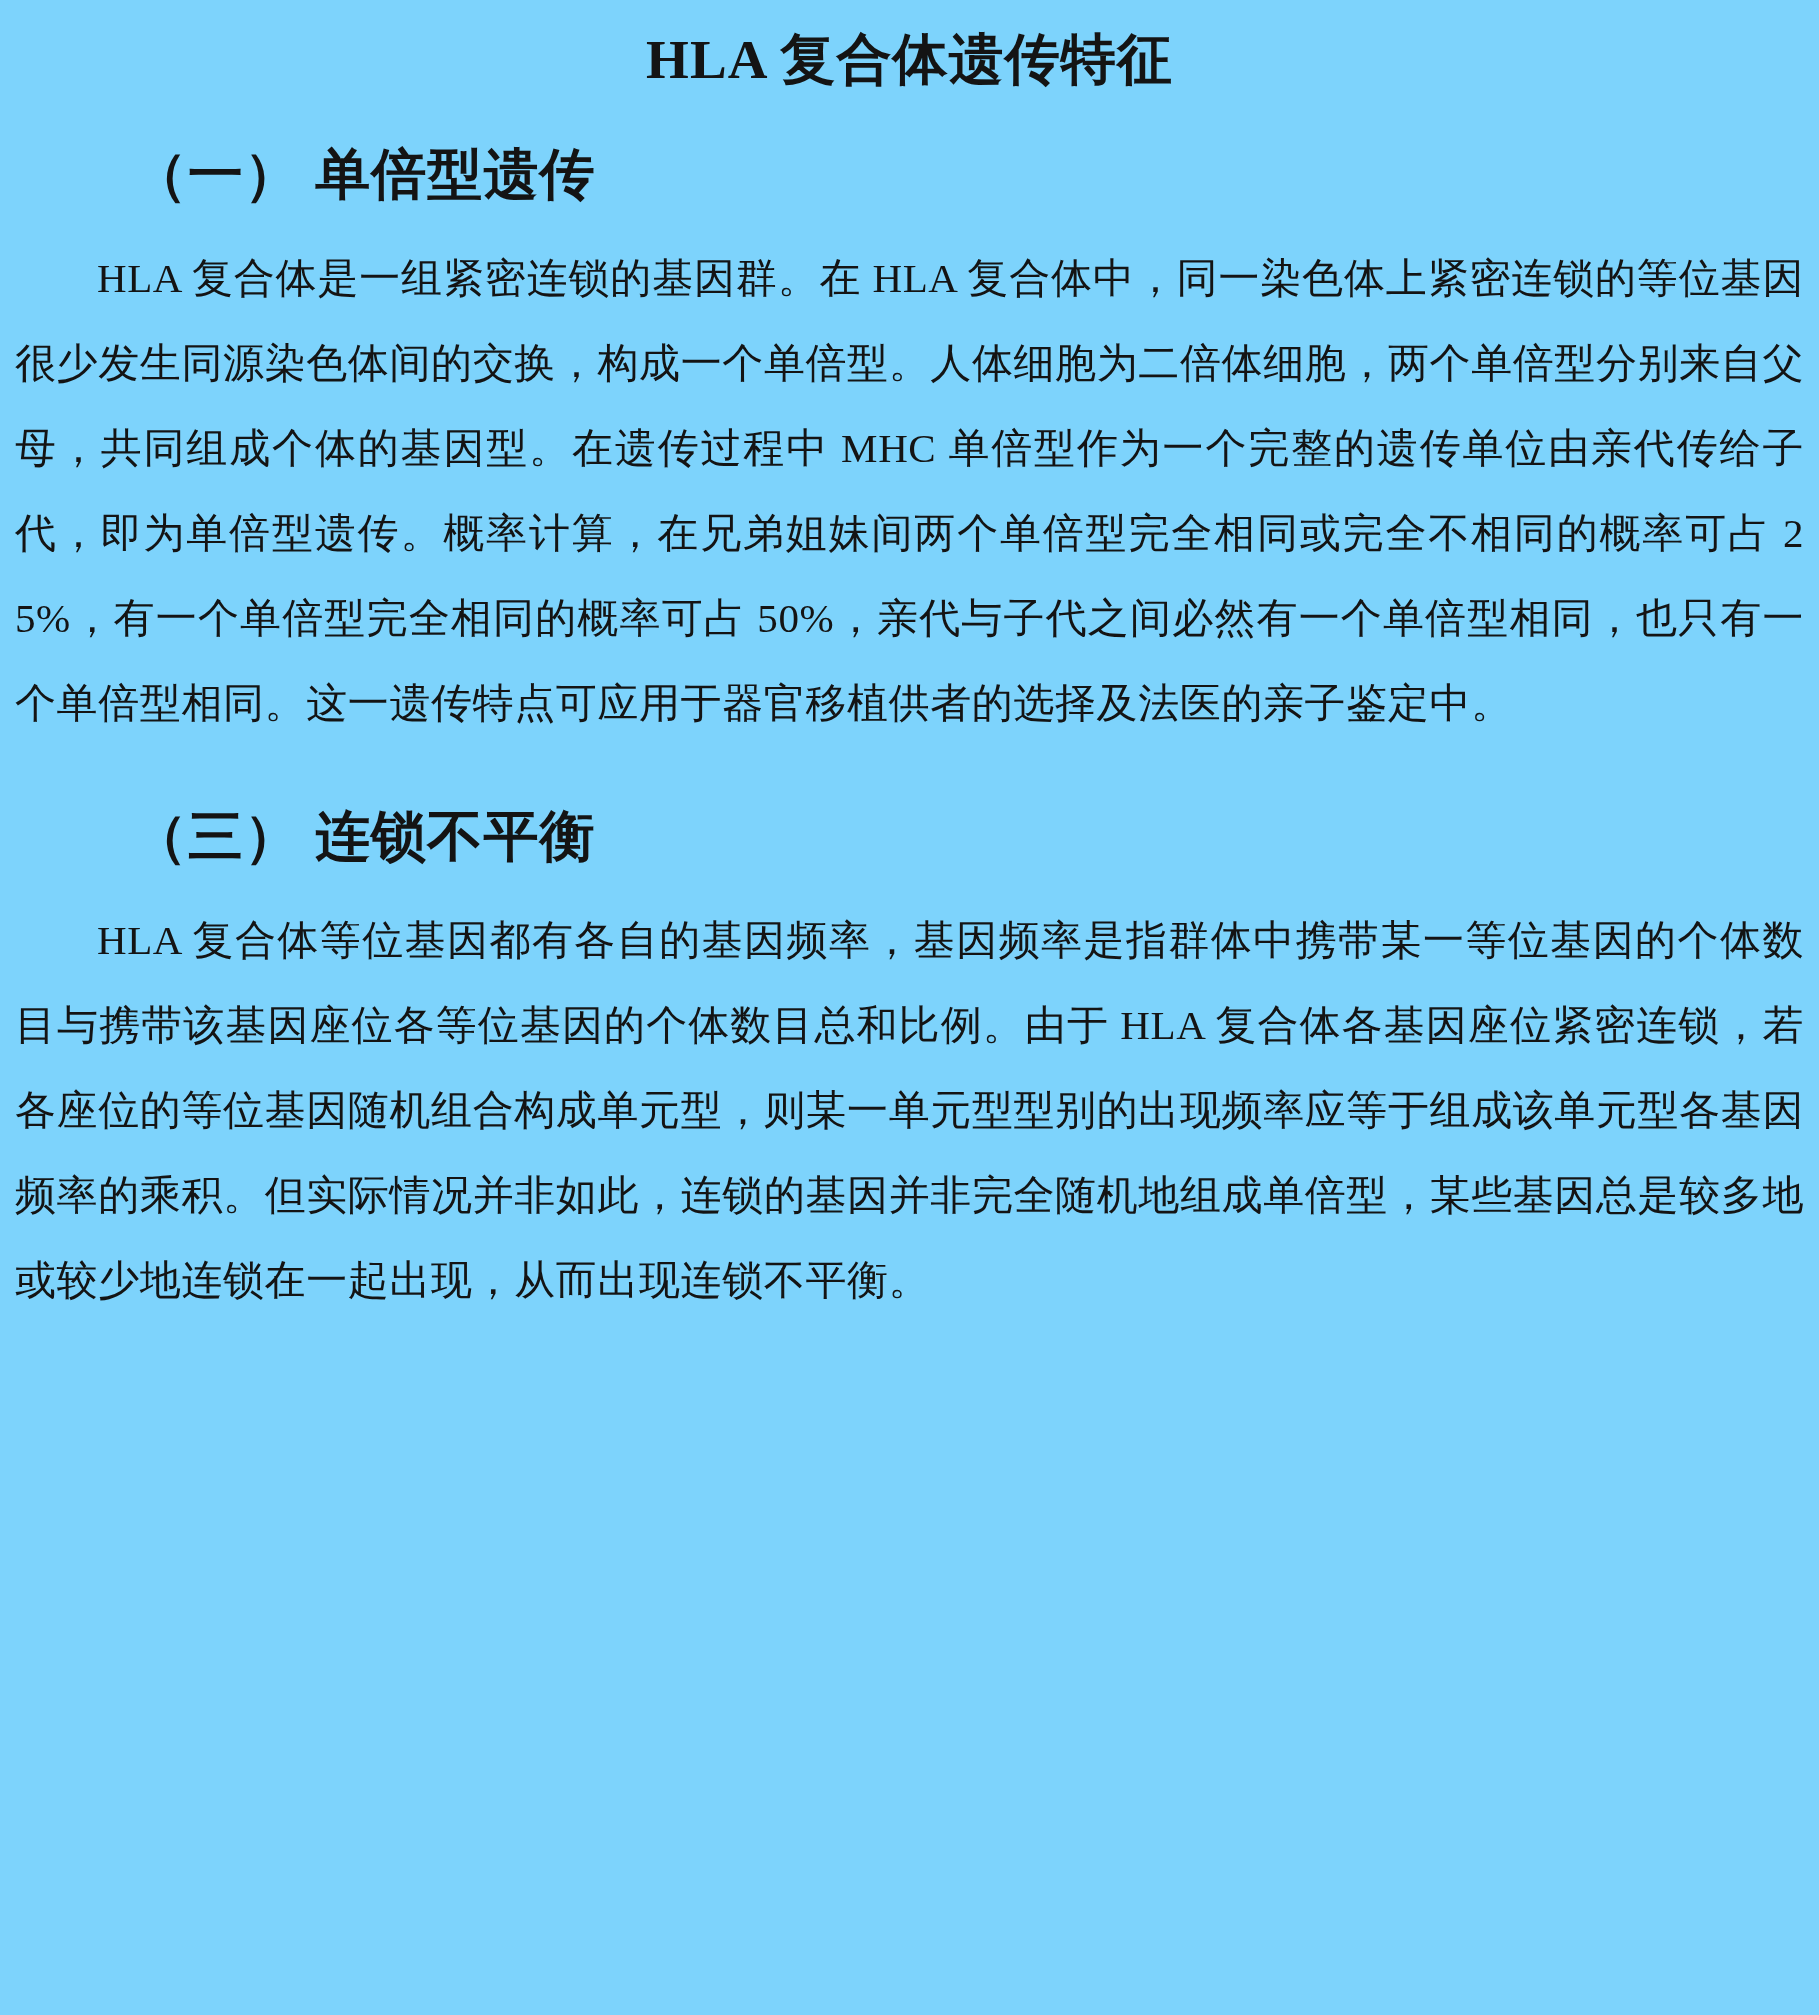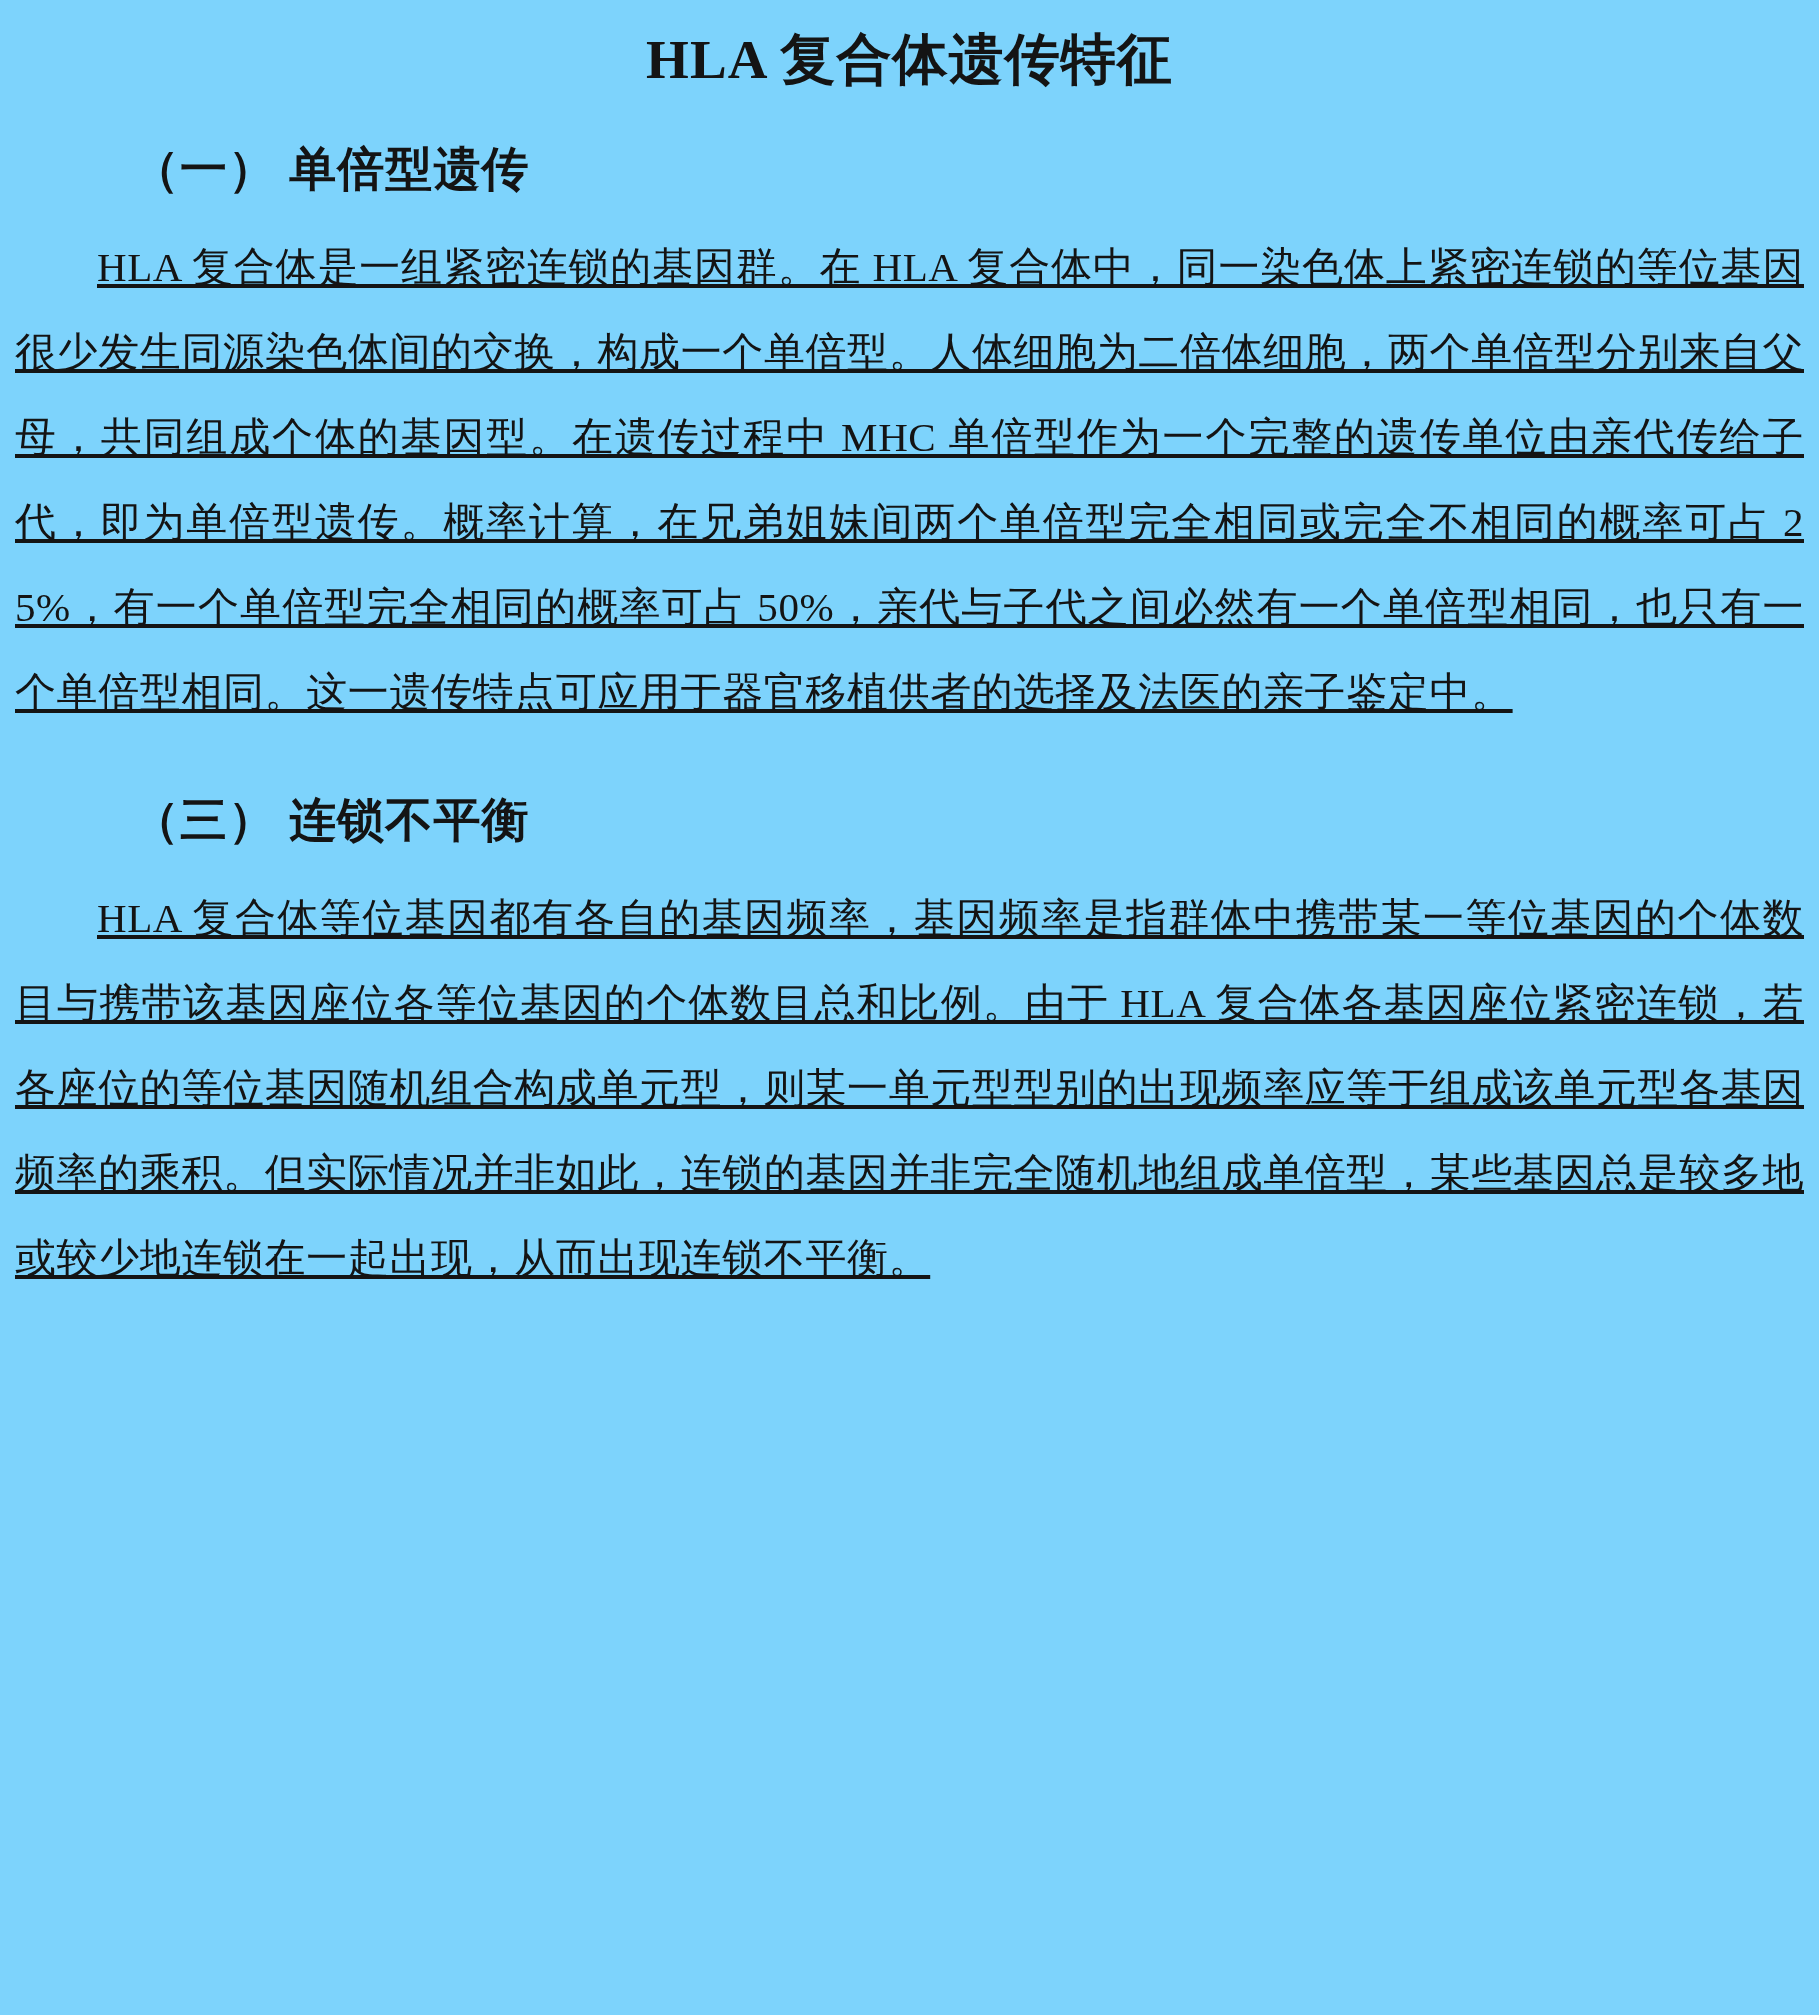--- a/index.html
+++ b/index.html
@@ -29,38 +29,37 @@
     font-weight: bold;
     line-height: 1.4;
     letter-spacing: 1.1px;
   }
   section {
     margin: 0;
   }
   .sec-heading {
     margin: 54px 0 24px 0;
     padding-left: 117px;
-    font-size: 47px;
+    font-size: 55px;
     font-weight: bold;
     line-height: 1.35;
     letter-spacing: 1.1px;
   }
   section:first-of-type .sec-heading {
     margin-top: 40px;
   }
   .body-text {
     margin: 0;
     font-size: 41px;
     line-height: 85px;
     text-align: justify;
     text-justify: inter-ideograph;
     text-indent: 2em;
     letter-spacing: 0.6px;
     word-break: break-all;
-    text-decoration: underline;
   }
 </style>
 </head>
 <body>
 
 <div class="page">
 
   <h1 class="doc-title">HLA 复合体遗传特征</h1>
 
   <section>

